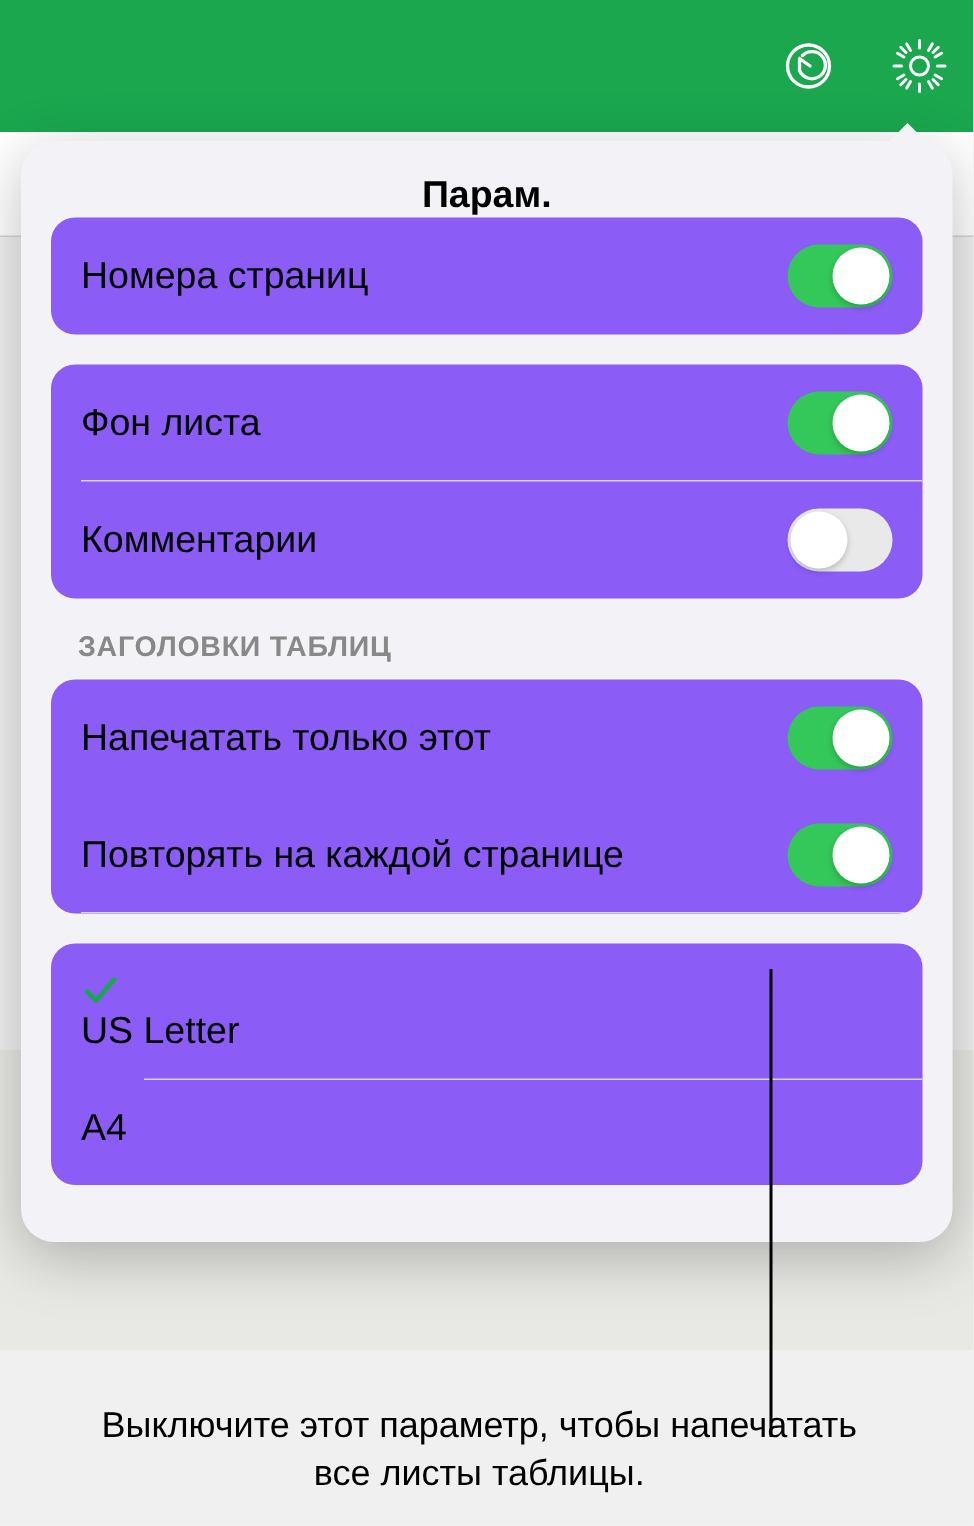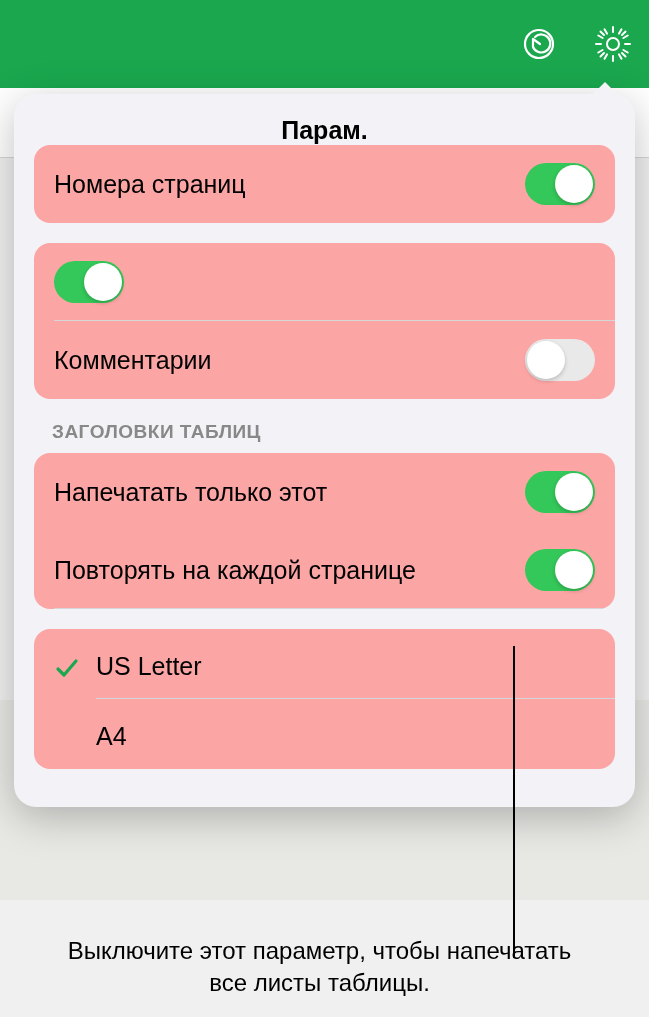--- a/index.html
+++ b/index.html
@@ -72,21 +72,21 @@
       padding: 22px 0 18px 0;
       z-index: 4;
     }
     .popover-title {
       font-size: 25px;
       font-weight: 600;
       color: #000;
       text-align: center;
     }
     .group {
-      background: #fca5a5;
+      background: #8b5cf6;
       border-radius: 16px;
       margin: 0 20px 20px 20px;
       overflow: hidden;
     }
     .section-header {
       font-size: 19px;
       color: #888;
       text-transform: uppercase;
       letter-spacing: 0.5px;
       margin: 22px 38px 10px 38px;
@@ -135,26 +135,27 @@
       box-shadow: 0 2px 4px rgba(0,0,0,0.2);
     }
     .toggle.on::after {
       right: 2px;
     }
     .toggle.off::after {
       left: 2px;
     }
     .paper-row {
       display: flex;
-      align-items: flex-end;
+      align-items: flex-start;
       padding: 18px 20px 18px 20px;
       font-size: 25px;
       color: #000;
       position: relative;
       min-height: 70px;
+      flex-direction: column;
     }
     .paper-row.sep::after {
       content: "";
       position: absolute;
       left: 62px;
       right: 0;
       bottom: 0;
       height: 1px;
       background: #d6d6d9;
     }
@@ -231,20 +232,21 @@
 
   <div class="group">
     <div class="row">
       <span>Номера страниц</span>
       <div class="toggle on"></div>
     </div>
   </div>
 
   <div class="group">
     <div class="row sep">
+      <span>Фон листа</span>
       <div class="toggle on"></div>
     </div>
     <div class="row">
       <span>Комментарии</span>
       <div class="toggle off"></div>
     </div>
   </div>
 
   <div class="section-header">ЗАГОЛОВКИ ТАБЛИЦ</div>
   <div class="group">

